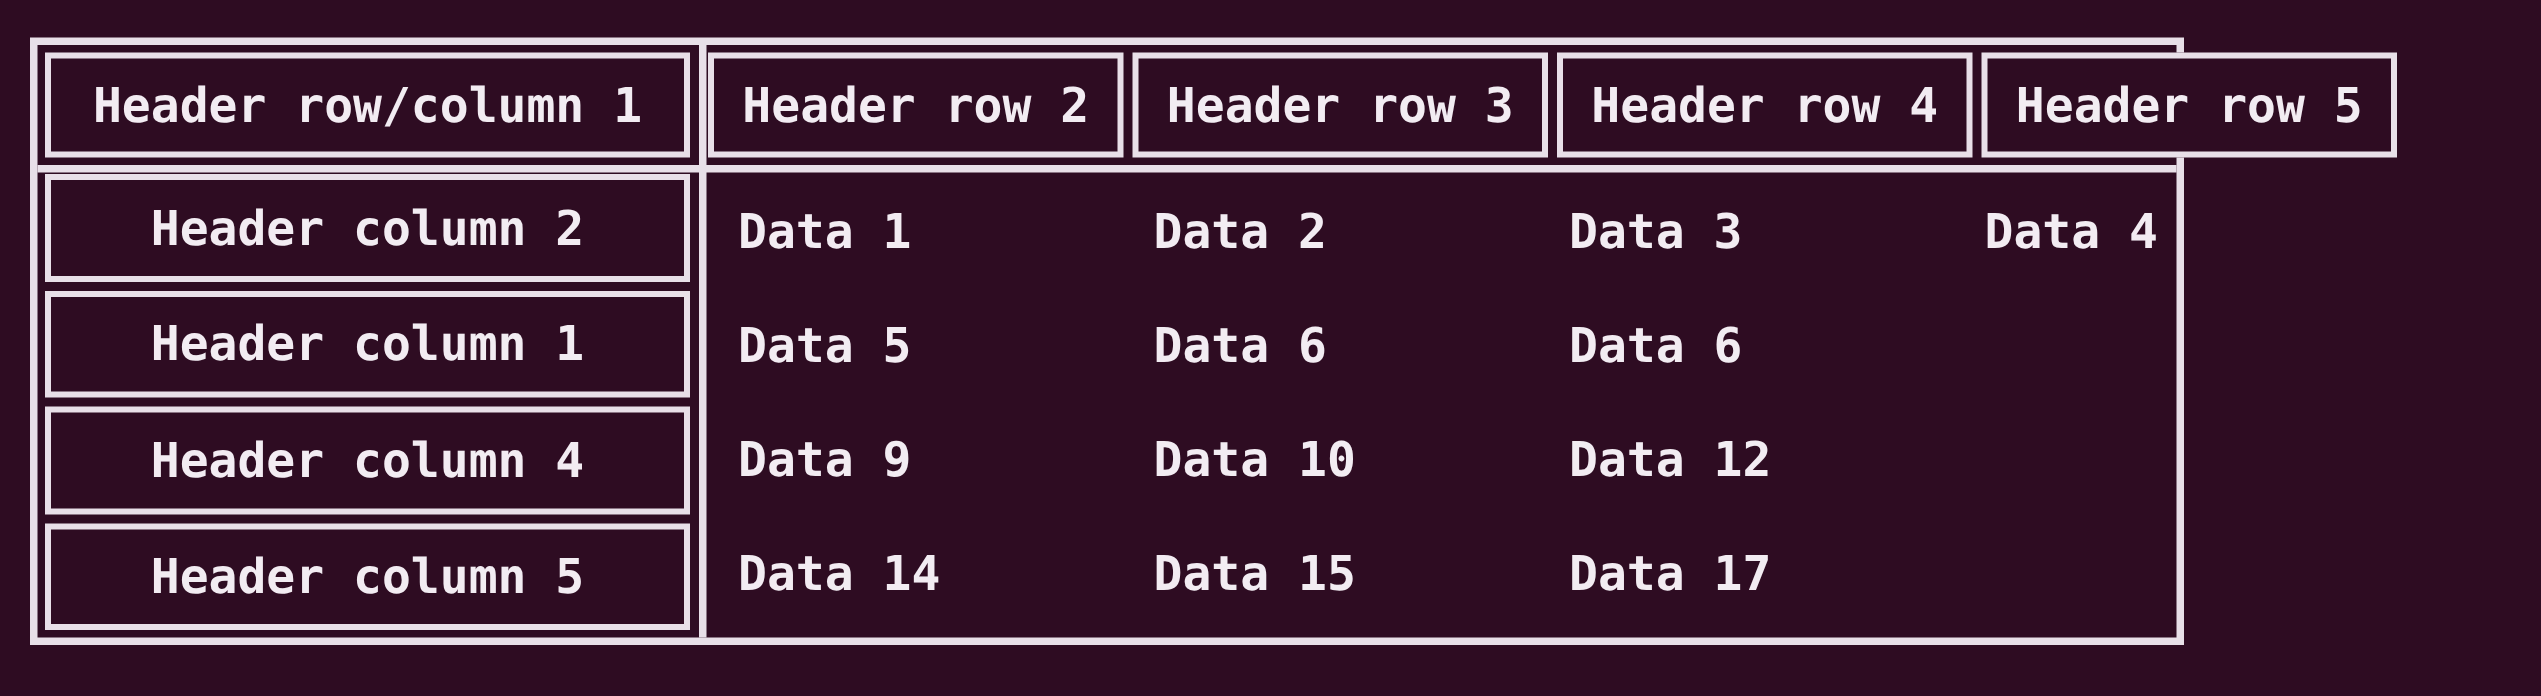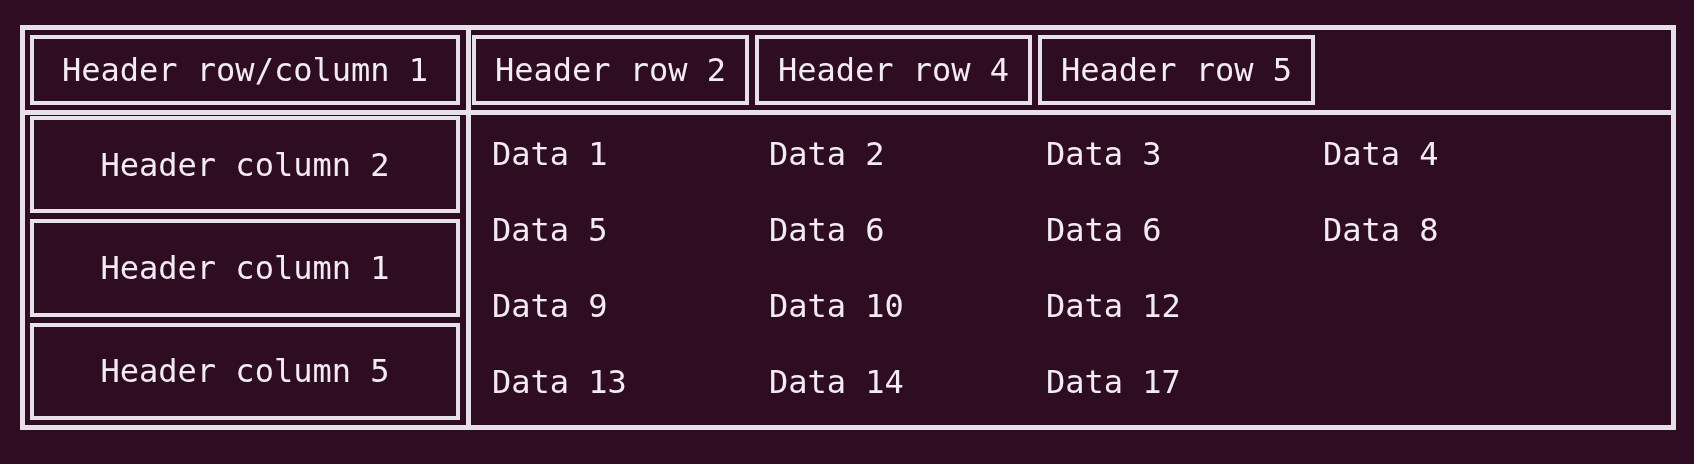--- a/index.html
+++ b/index.html
@@ -12,25 +12,26 @@
     background: #2e0c22;
     font-family: "DejaVu Sans Mono", "Liberation Mono", monospace;
     overflow: hidden;
   }
 
   
   .table-frame {
     position: absolute;
     left: 20px;
     top: 25px;
-    width: 1656px;
+    width: 1436px;
     height: 405px;
     box-sizing: border-box;
     border: 5px solid #e8e0e8;
     background: #2e0c22;
+    font-weight: bold;
   }
 
   
   .table-grid {
     position: absolute;
     inset: 0;
     display: grid;
     grid-template-columns: 441px 1fr;
     grid-template-rows: 80px 1fr;
   }
@@ -144,51 +145,52 @@
 
 <div class="table-frame">
   <div class="table-grid">
 
     <div class="corner-cell-wrap">
       <div class="header-cell">Header row/column 1</div>
     </div>
 
     <div class="header-row-wrap">
       <div class="header-cell">Header row 2</div>
+      <div class="header-cell">Header row 3</div>
       <div class="header-cell">Header row 4</div>
       <div class="header-cell">Header row 5</div>
     </div>
 
     <div class="header-col-wrap">
       <div class="header-col-cell">Header column 2</div>
       <div class="header-col-cell">Header column 1</div>
+      <div class="header-col-cell">Header column 4</div>
       <div class="header-col-cell">Header column 5</div>
     </div>
 
     <div class="data-area">
       <div class="data-row">
         <div class="data-cell">Data 1</div>
         <div class="data-cell">Data 2</div>
         <div class="data-cell">Data 3</div>
         <div class="data-cell">Data 4</div>
       </div>
       <div class="data-row">
         <div class="data-cell">Data 5</div>
         <div class="data-cell">Data 6</div>
         <div class="data-cell">Data 6</div>
-        <div class="data-cell">Data 8</div>
       </div>
       <div class="data-row">
         <div class="data-cell">Data 9</div>
         <div class="data-cell">Data 10</div>
         <div class="data-cell">Data 12</div>
       </div>
       <div class="data-row">
-        <div class="data-cell">Data 13</div>
         <div class="data-cell">Data 14</div>
+        <div class="data-cell">Data 15</div>
         <div class="data-cell">Data 17</div>
       </div>
     </div>
 
   </div>
 
   <div class="rule-h"></div>
   <div class="rule-v"></div>
 </div>
 

